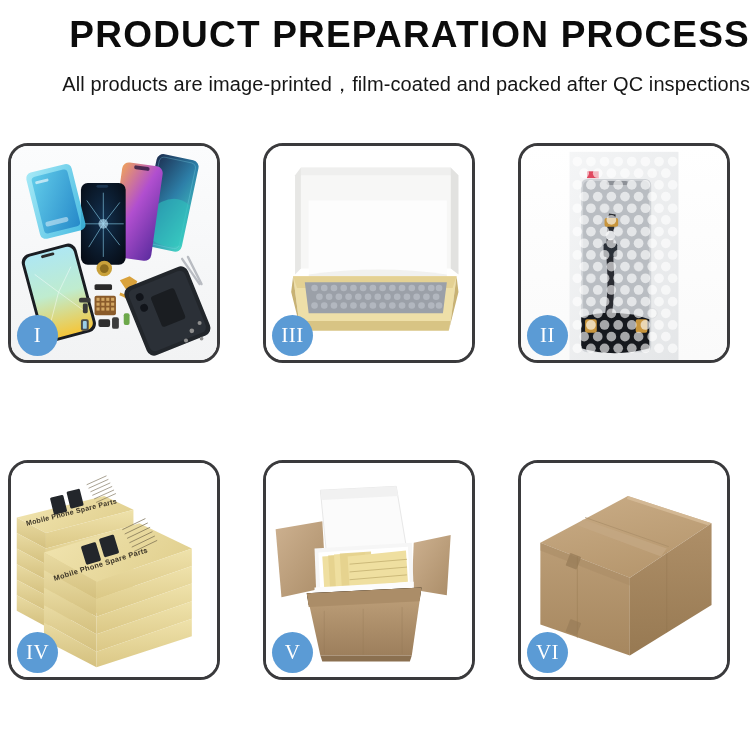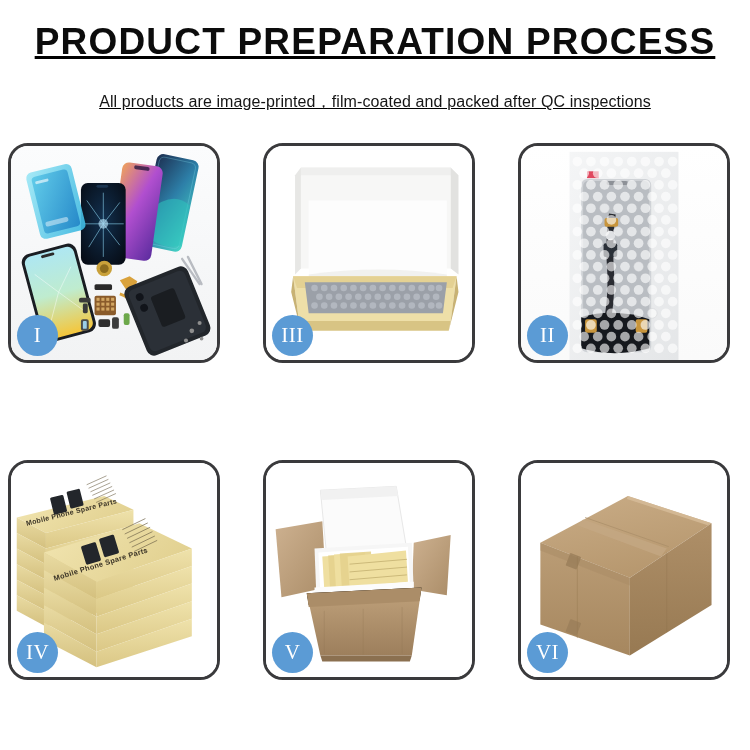--- a/index.html
+++ b/index.html
@@ -5,33 +5,33 @@
   html,body{margin:0;padding:0;}
   body{
     width:750px;height:750px;
     background:#ffffff;
     font-family:"Liberation Sans", sans-serif;
     overflow:hidden;
   }
   .page{position:relative;width:750px;height:750px;}
 
   
-  .header{ text-align:center; padding-top:23px;text-decoration:underline; }
+  .header{ text-align:right; padding-top:16px; }
   .title{
     font-family:"Liberation Sans", sans-serif;
     font-size:37px;
     font-weight:700;
     letter-spacing:1.2px;
     color:#0c0c0c;
     line-height:1.05;
     white-space:nowrap;
   }
   .subtitle{
-    margin-top:30px;
-    font-size:16px;
+    margin-top:16px;
+    font-size:20px;
     font-weight:400;
     color:#161616;
     letter-spacing:0.1px;
     white-space:nowrap;
   }
 
   
   .grid{
     position:absolute;
     left:8px; top:143px;

